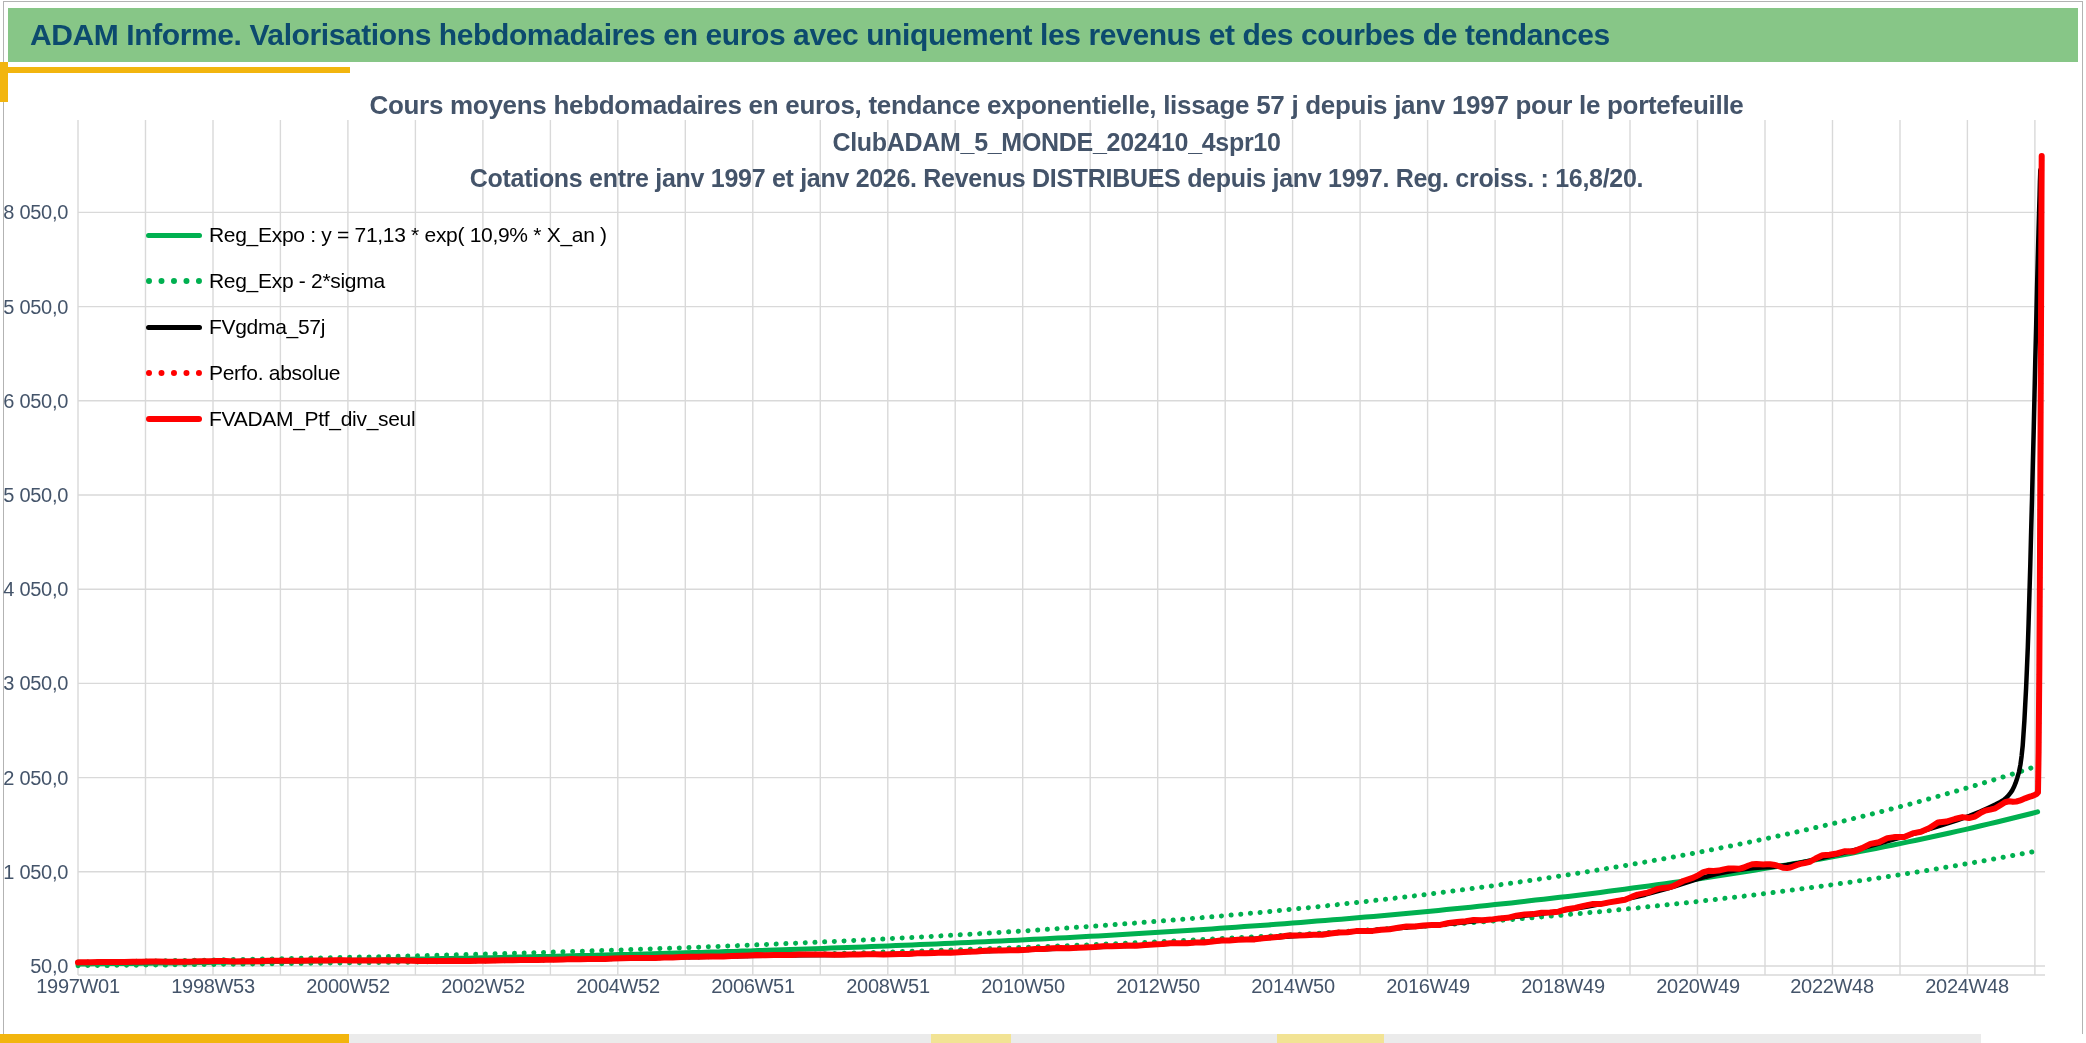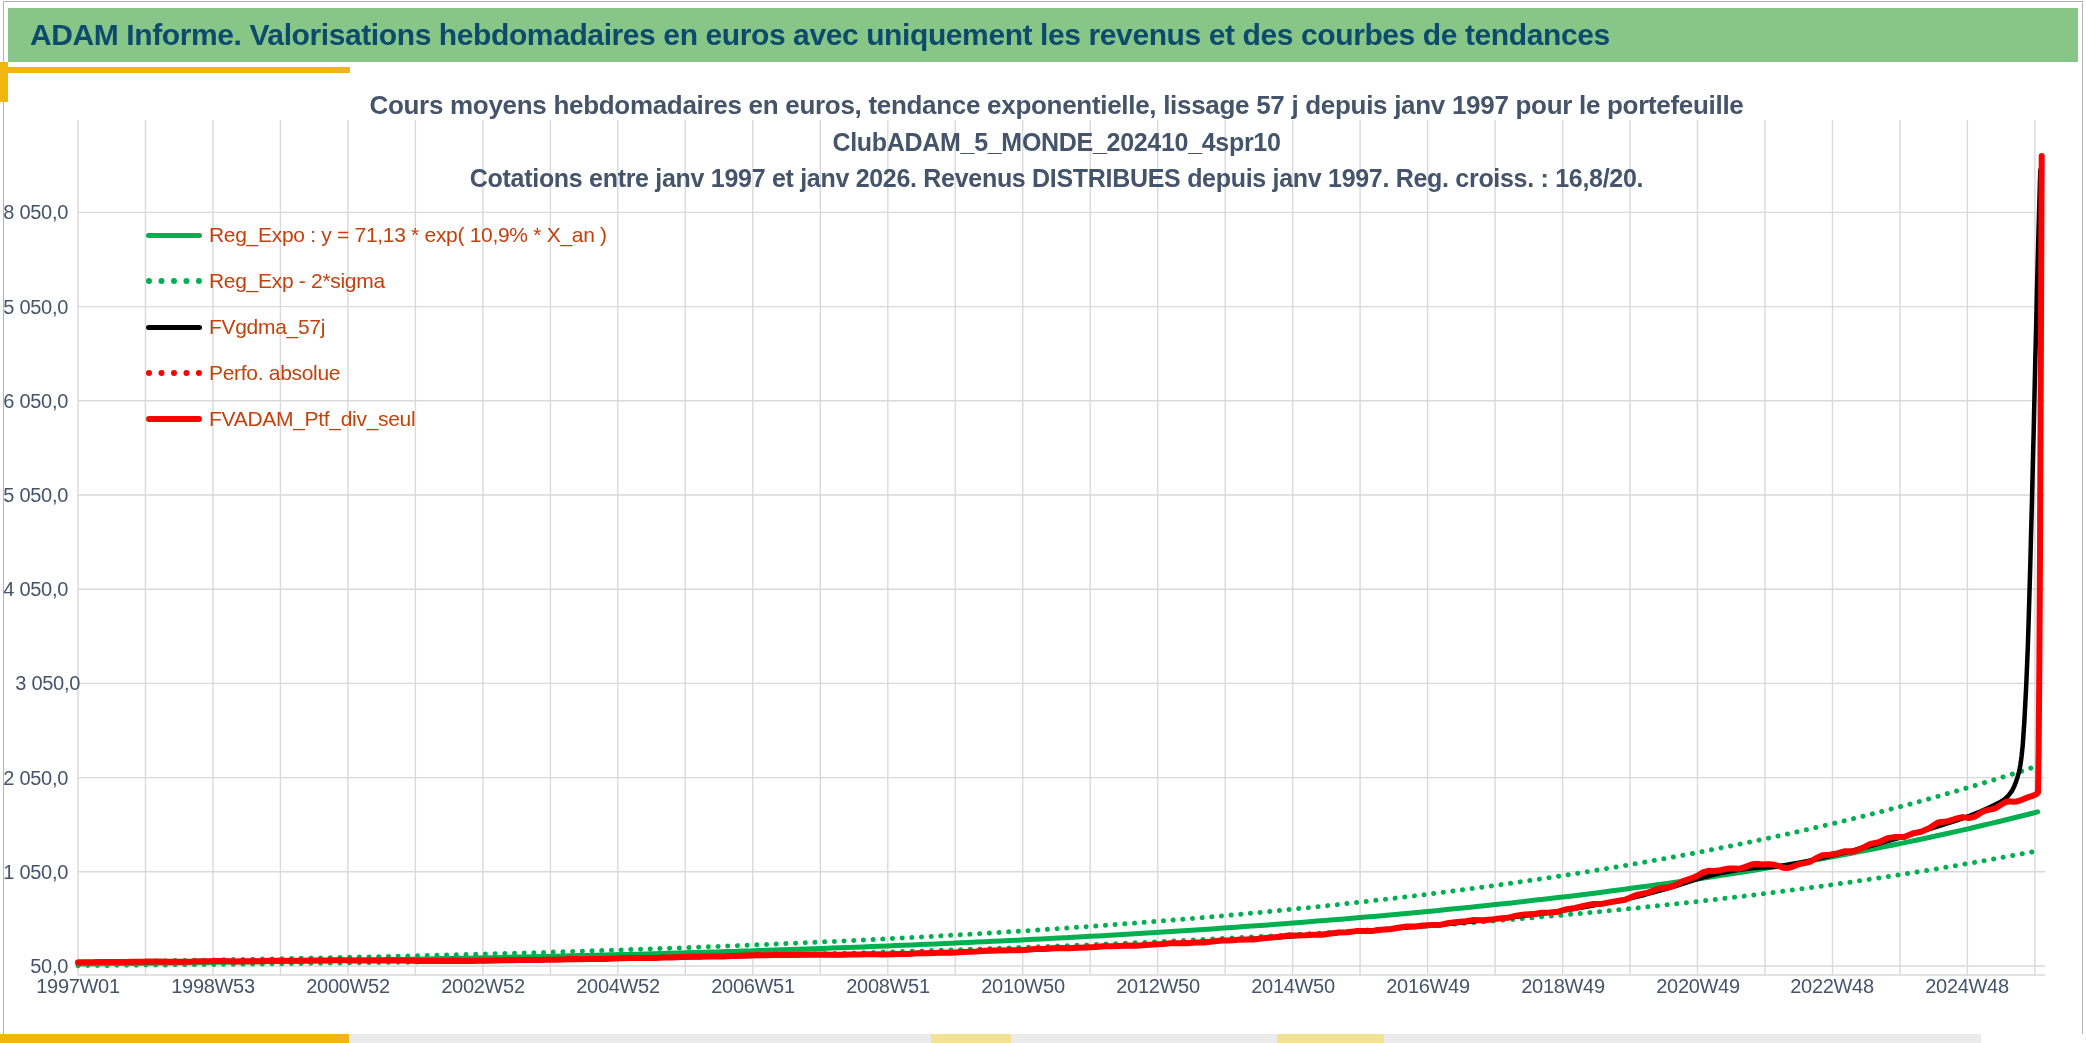--- a/index.html
+++ b/index.html
@@ -20,21 +20,21 @@
   .y-tick{position:absolute;width:68px;text-align:right;color:#44546a;font-size:20px;line-height:20px;letter-spacing:-0.3px;}
   .x-tick{position:absolute;width:134px;text-align:center;color:#44546a;font-size:20px;line-height:20px;top:976px;letter-spacing:-0.3px;}
   #legend{position:absolute;left:146px;top:212px;}
   .legend-row{display:flex;align-items:center;height:46px;}
   .legend-sample{width:56px;margin-right:7px;flex:none;}
   .ls-solid-green{border-top:5px solid #00b050;border-radius:3px;}
   .ls-dot-green{border-top:6px dotted #00b050;}
   .ls-solid-black{border-top:5px solid #000;border-radius:3px;}
   .ls-dot-red{border-top:6px dotted #ff0000;}
   .ls-solid-red{border-top:6px solid #ff0000;border-radius:3px;}
-  .legend-label{color:#c2410c;font-size:21px;white-space:nowrap;letter-spacing:-0.3px;}
+  .legend-label{color:#000000;font-size:21px;white-space:nowrap;letter-spacing:-0.3px;}
   #footer-strip{position:absolute;left:0;top:1034px;width:2086px;height:9px;background:#fff;}
   .strip-seg{position:absolute;top:0;height:9px;}
 </style>
 </head>
 <body>
 
 <div id="page">
   <div id="frame"></div>
 
   <div id="header-bar">
@@ -118,21 +118,21 @@
     <div class="legend-row">
       <span class="legend-sample ls-solid-red"></span>
       <span class="legend-label">FVADAM_Ptf_div_seul</span>
     </div>
   </div>
 
   <div id="y-ticks">
       <div class="y-tick" style="top: 956px; left: 0px;">50,0</div>
       <div class="y-tick" style="top: 862px; left: 0px;">1 050,0</div>
       <div class="y-tick" style="top: 768px; left: 0px;">2 050,0</div>
-      <div class="y-tick" style="top: 673px; left: 12px;">3 050,0</div>
+      <div class="y-tick" style="top: 673px; left: 0px;">3 050,0</div>
       <div class="y-tick" style="top: 579px; left: 0px;">4 050,0</div>
       <div class="y-tick" style="top: 485px; left: 0px;">5 050,0</div>
       <div class="y-tick" style="top: 391px; left: 0px;">6 050,0</div>
       <div class="y-tick" style="top: 297px; left: 0px;">5 050,0</div>
       <div class="y-tick" style="top: 202px; left: 0px;">8 050,0</div>
     </div>
   <div id="x-ticks">
       <div class="x-tick" style="left: 11px;">1997W01</div>
       <div class="x-tick" style="left: 146px;">1998W53</div>
       <div class="x-tick" style="left: 281px;">2000W52</div>

